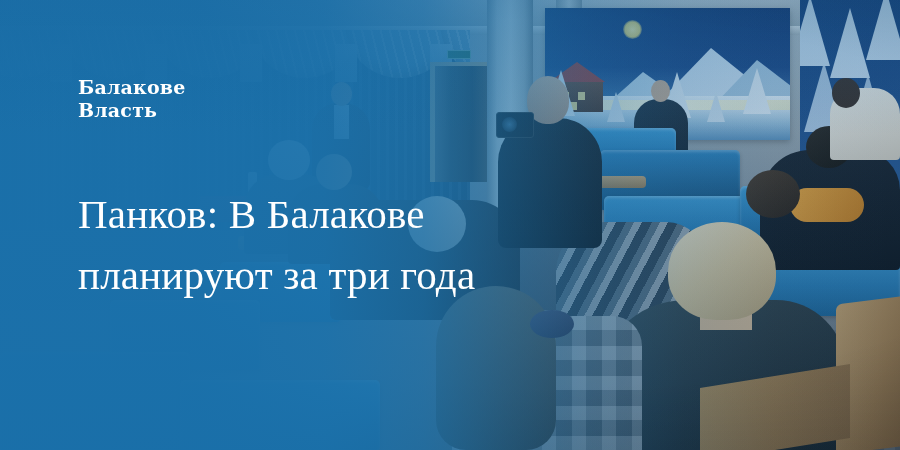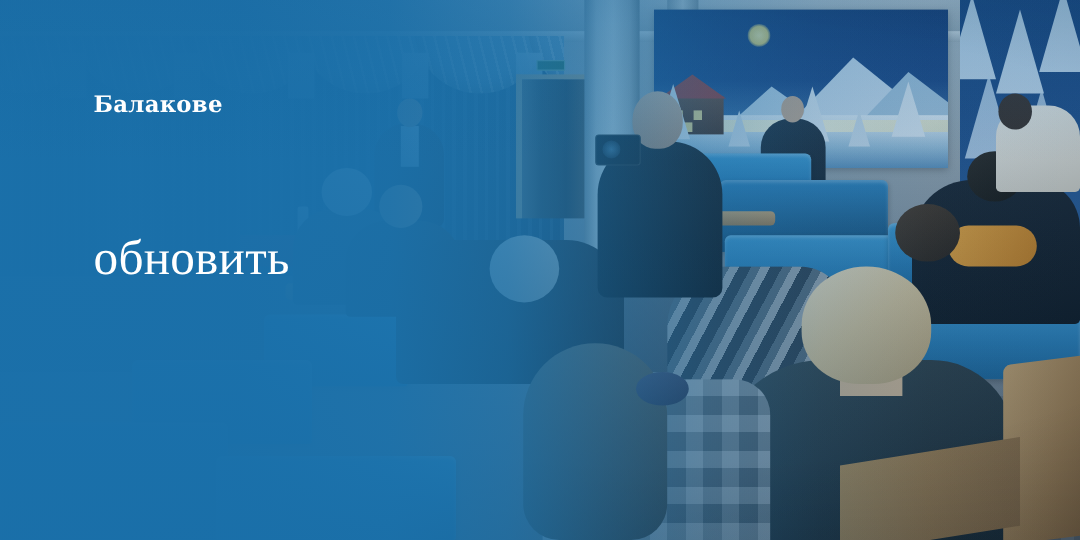--- a/index.html
+++ b/index.html
@@ -341,20 +341,22 @@
     <div class="cool"></div>
     <div class="vignette"></div>
   </div>
 
   <div class="overlay"></div>
   <div class="overlay-top"></div>
 
   <div class="content">
     <div class="logo">
       <span>Балакове</span>
+      <span>Власть</span>
     </div>
 
     <h1 class="headline">
-      <span class="ln">обновить</span>
+      <span class="ln">Панков: В Балакове</span>
+      <span class="ln">планируют за три года</span>
     </h1>
   </div>
 
 </div>
 
 </body></html>

